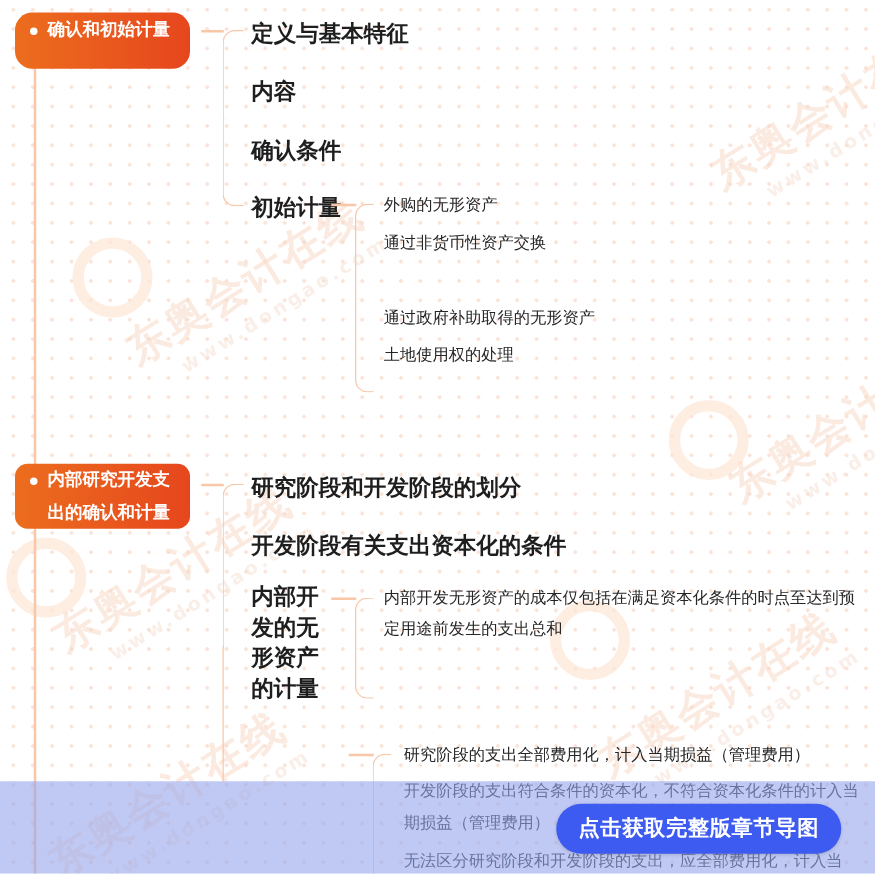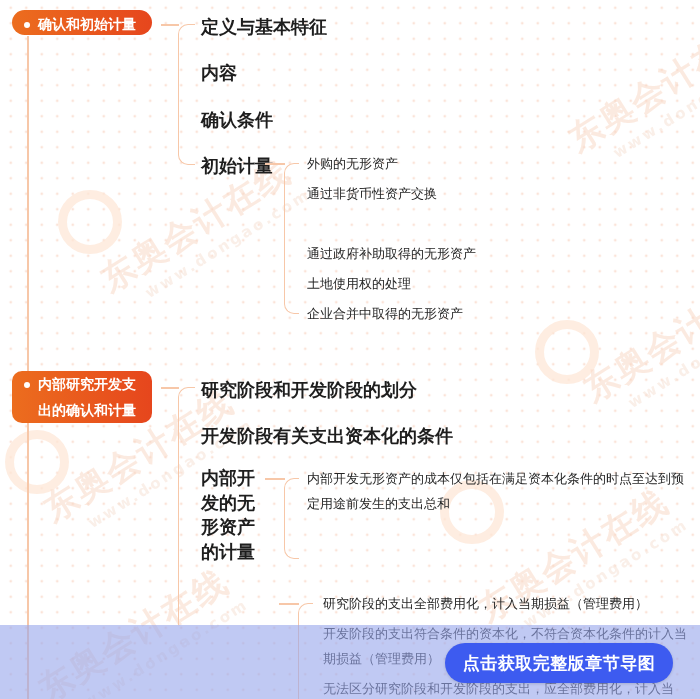--- a/index.html
+++ b/index.html
@@ -23,21 +23,21 @@
   
   .spine { position:absolute; left:27px; top:36px; width:2px; height:663px; background:#f7c7a8; }
 
   
   .topic {
     position:absolute; left:12px; color:#fff; font-size:14px; font-weight:bold;
     background:linear-gradient(90deg,#ec6d1e,#e6461d);
     border-radius:10px; box-sizing:border-box; padding:0 12px 0 26px; line-height:26px;
   }
   .topic .dot { position:absolute; left:12px; width:6px; height:6px; border-radius:50%; background:#fff; }
-  .topic1 { top:10px; width:140px; height:25px; border-radius:14px; line-height:29px; }
+  .topic1 { top:10px; width:140px; height:45px; border-radius:14px; line-height:29px; }
   .topic1 .dot { top:12px; }
   .topic2 { top:371px; width:140px; height:52px; padding-top:0; line-height:26px; padding-right:8px; }
   .topic2 .dot { top:11px; }
 
   
   .hline { position:absolute; height:1.5px; background:#f7c7a8; }
   .bracket { position:absolute; border-left:1.5px solid #f7c7a8; }
   .bracket.top { border-top:1.5px solid #f7c7a8; border-top-left-radius:10px; }
   .bracket.bottom { border-bottom:1.5px solid #f7c7a8; border-bottom-left-radius:10px; }
 
@@ -113,21 +113,20 @@
   <div class="l2" style="left:201px;top:154px;">初始计量</div>
 
   <div class="hline" style="left:265px;top:163px;width:20px;"></div>
   <div class="bracket top" style="left:284px;top:163px;width:14px;height:75px;"></div>
   <div class="bracket bottom" style="left:284px;top:238px;width:14px;height:75px;"></div>
 
   <div class="l3" style="left:307px;top:155px;">外购的无形资产</div>
   <div class="l3" style="left:307px;top:185px;">通过非货币性资产交换</div>
   <div class="l3" style="left:307px;top:245px;">通过政府补助取得的无形资产</div>
   <div class="l3" style="left:307px;top:275px;">土地使用权的处理</div>
-  <div class="l3" style="left:307px;top:305px;">企业合并中取得的无形资产</div>
 
   <div class="topic topic2">
     <span class="dot"></span>
     <span>内部研究开发支出的确认和计量</span>
   </div>
 
   <div class="hline" style="left:161px;top:387px;width:18px;"></div>
   <div class="bracket top" style="left:178px;top:387px;width:16px;height:130px;"></div>
   <div class="bracket bottom" style="left:178px;top:517px;width:16px;height:108px;border-bottom:none;border-radius:0;"></div>
 

